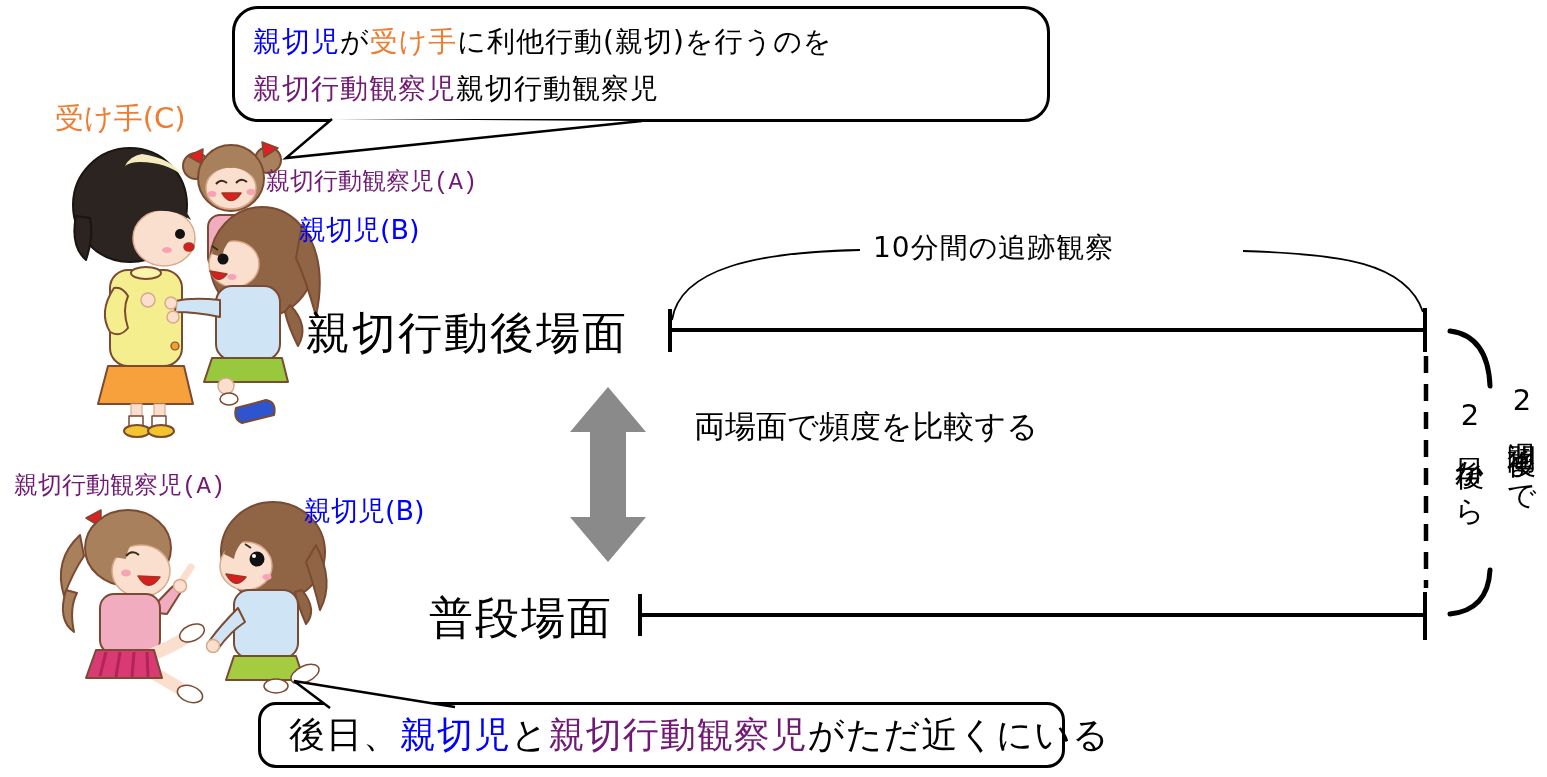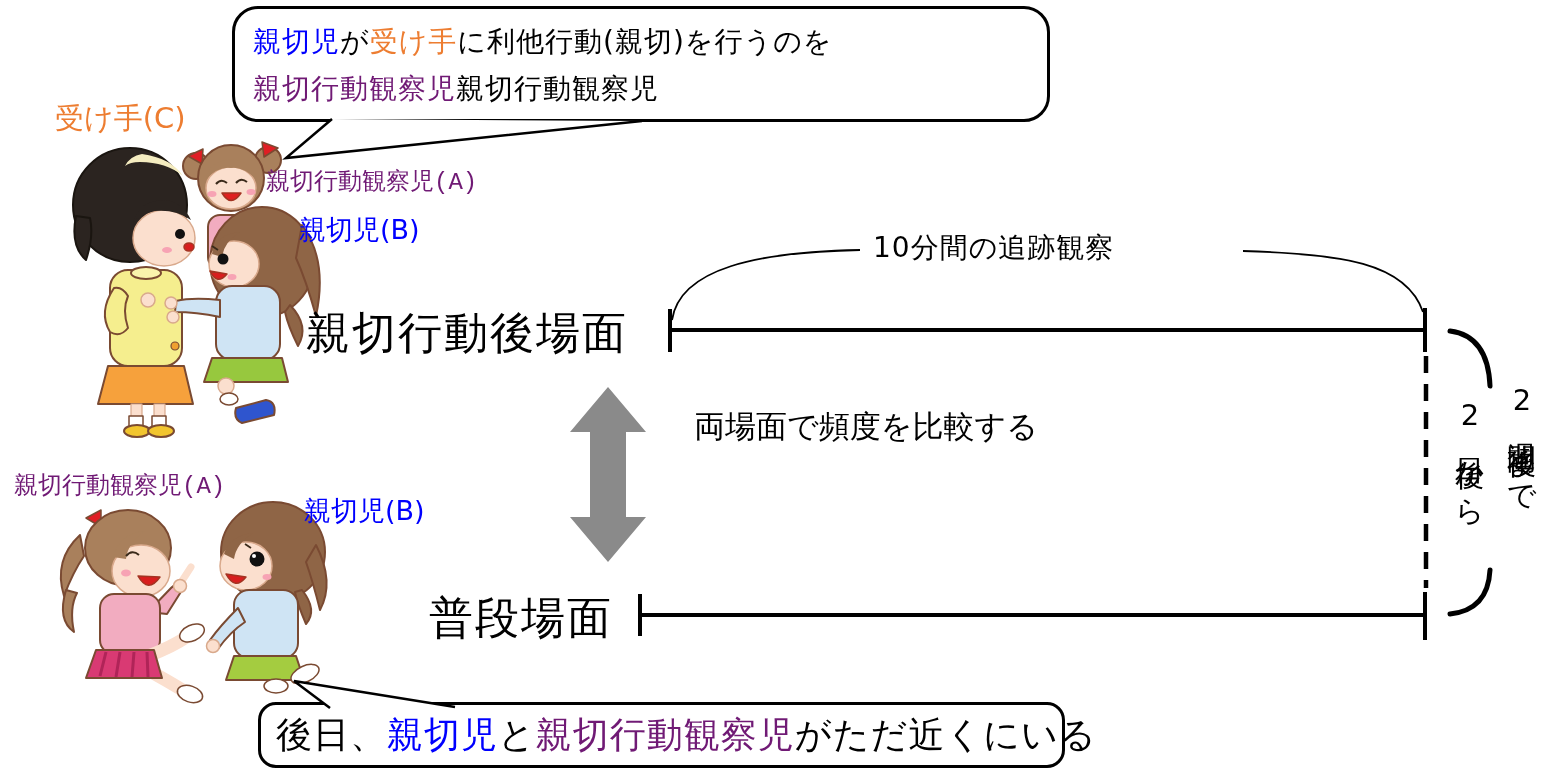--- a/index.html
+++ b/index.html
@@ -14,21 +14,21 @@
   .c-black{color:#000000;}
   .bubble{
     background:#fff;border:3px solid #000;box-sizing:border-box;z-index:3;
   }
   #bubble-top{
     left:232px;top:6px;width:818px;height:116px;border-radius:26px;
     padding:9px 12px 0 18px;font-size:28px;line-height:47px;letter-spacing:1px;white-space:nowrap;
   }
   #bubble-bottom{
     left:258px;top:702px;width:807px;height:66px;border-radius:18px;
-    display:flex;align-items:center;padding-left:15px;font-size:36px;letter-spacing:1px;white-space:nowrap;
+    display:flex;align-items:center;padding-left:28px;font-size:36px;letter-spacing:1px;white-space:nowrap;
   }
   .heading{font-weight:normal;font-size:44px;letter-spacing:2px;z-index:4;white-space:nowrap;}
   #after-scene-label{left:306px;top:304px;}
   #usual-scene-label{left:423px;top:589px;margin-left:6px;}
   #tracking-label{left:873px;top:229px;font-size:28px;letter-spacing:1px;z-index:4;white-space:nowrap;}
   .small-label{z-index:4;white-space:nowrap;font-weight:bold;text-align:center;}
   #label-receiver-c{left:55px;top:99px;font-size:29px;font-weight:normal;}
   #label-observer-a-top{left:266px;top:165px;font-size:24px;font-weight:normal;}
   #label-kind-b-top{left:299px;top:212px;font-size:27px;font-weight:normal;}
   #label-observer-a-bottom{left:14px;top:469px;font-size:24px;font-weight:normal;}

